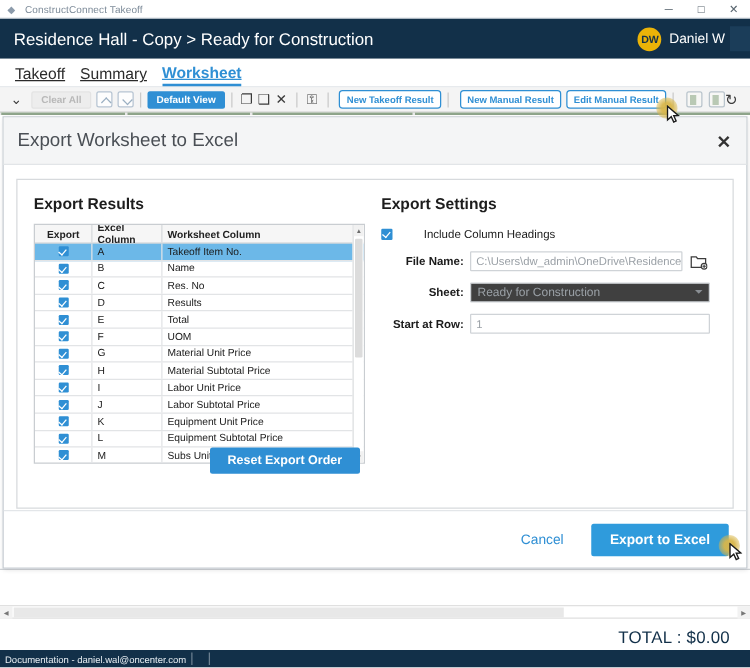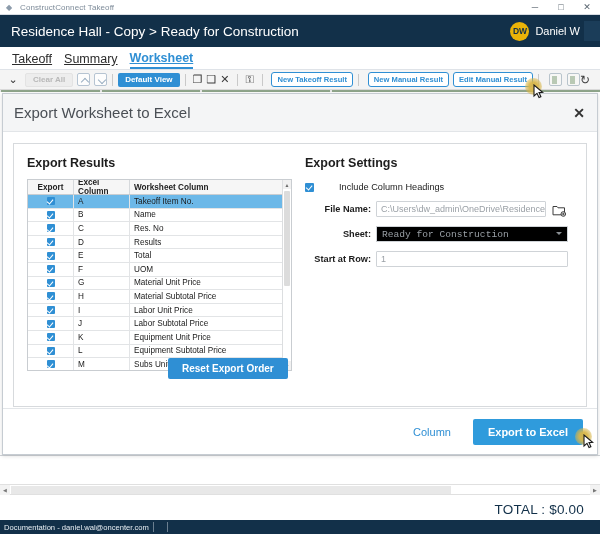--- a/index.html
+++ b/index.html
@@ -304,22 +304,22 @@
     padding-left: 4px; overflow: hidden; white-space: nowrap;
   }
   .finput.wide { width: 170px; flex: none; }
   .browse {
     width: 14px; height: 13px; margin-left: 6px; position: relative;
     flex: none;
   }
   .sel-wrap { position: relative; flex: 1; }
   .fselect {
     height: 16px; border: 1px solid #cfd3d7; border-radius: 1px;
-    background: #000000; font-size: 9.6px; color: #9aa0a6;
-    display: flex; align-items: center; padding-left: 5px; font-family: Liberation Mono, monospace;
+    background: #404040; font-size: 9.6px; color: #9aa0a6;
+    display: flex; align-items: center; padding-left: 5px;
   }
   .caret {
     position: absolute; right: 6px; top: 6px;
     width: 0; height: 0;
     border-left: 3px solid transparent; border-right: 3px solid transparent;
     border-top: 3.5px solid #8a8f94;
   }
 
   
   .dlg-footer {
@@ -617,21 +617,21 @@
           <div class="frow">
             <div class="flabel">Start at Row:</div>
             <div class="finput">1</div>
             <div style="width:20px;flex:none;"></div>
           </div>
         </div>
       </div>
     </div>
 
     <div class="dlg-footer">
-      <div class="cancel-btn">Column</div>
+      <div class="cancel-btn">Cancel</div>
       <div class="export-btn">Export to Excel</div>
     </div>
   </div>
 
   <div class="statusbar">
     <div class="sb-item">Documentation - daniel.wal@oncenter.com</div>
     <div class="sb-item sb-blank"></div>
   </div>
 
   <div class="cursor" style="left:525px;top:78px;">

